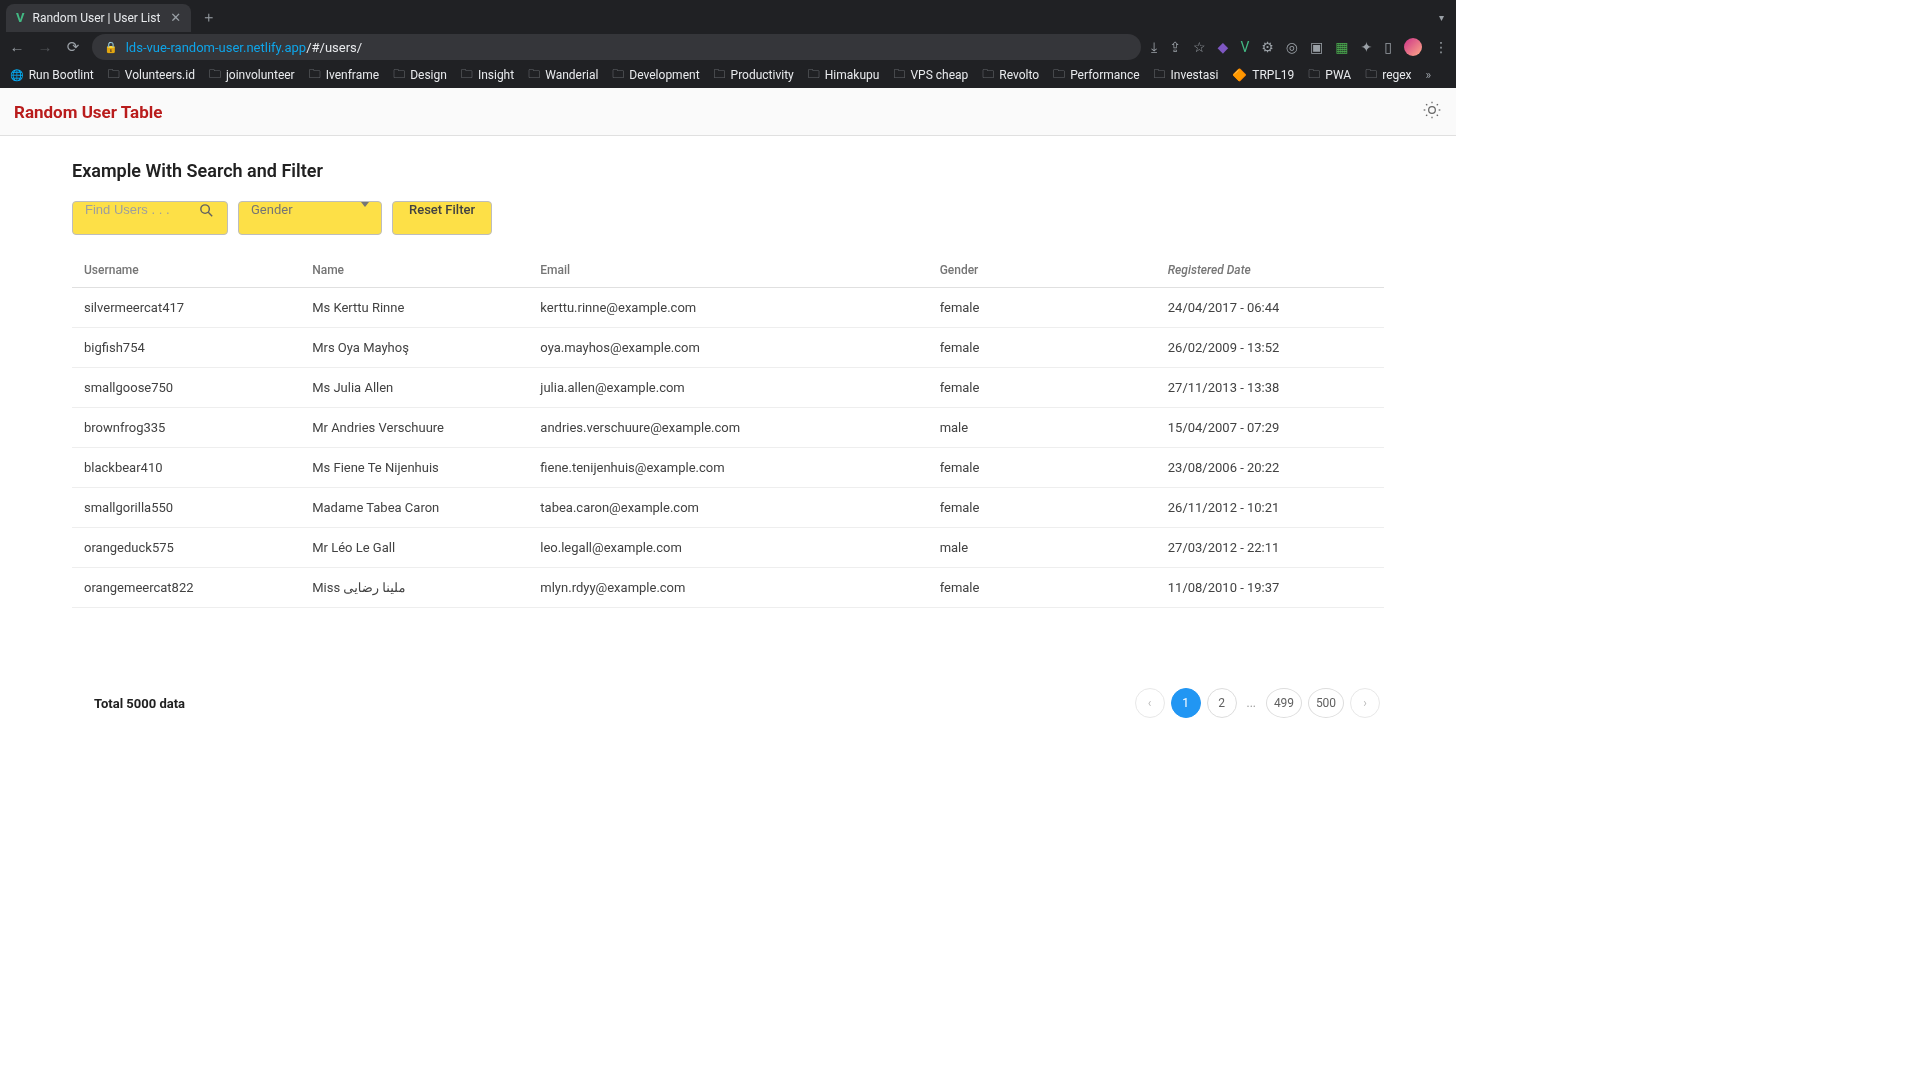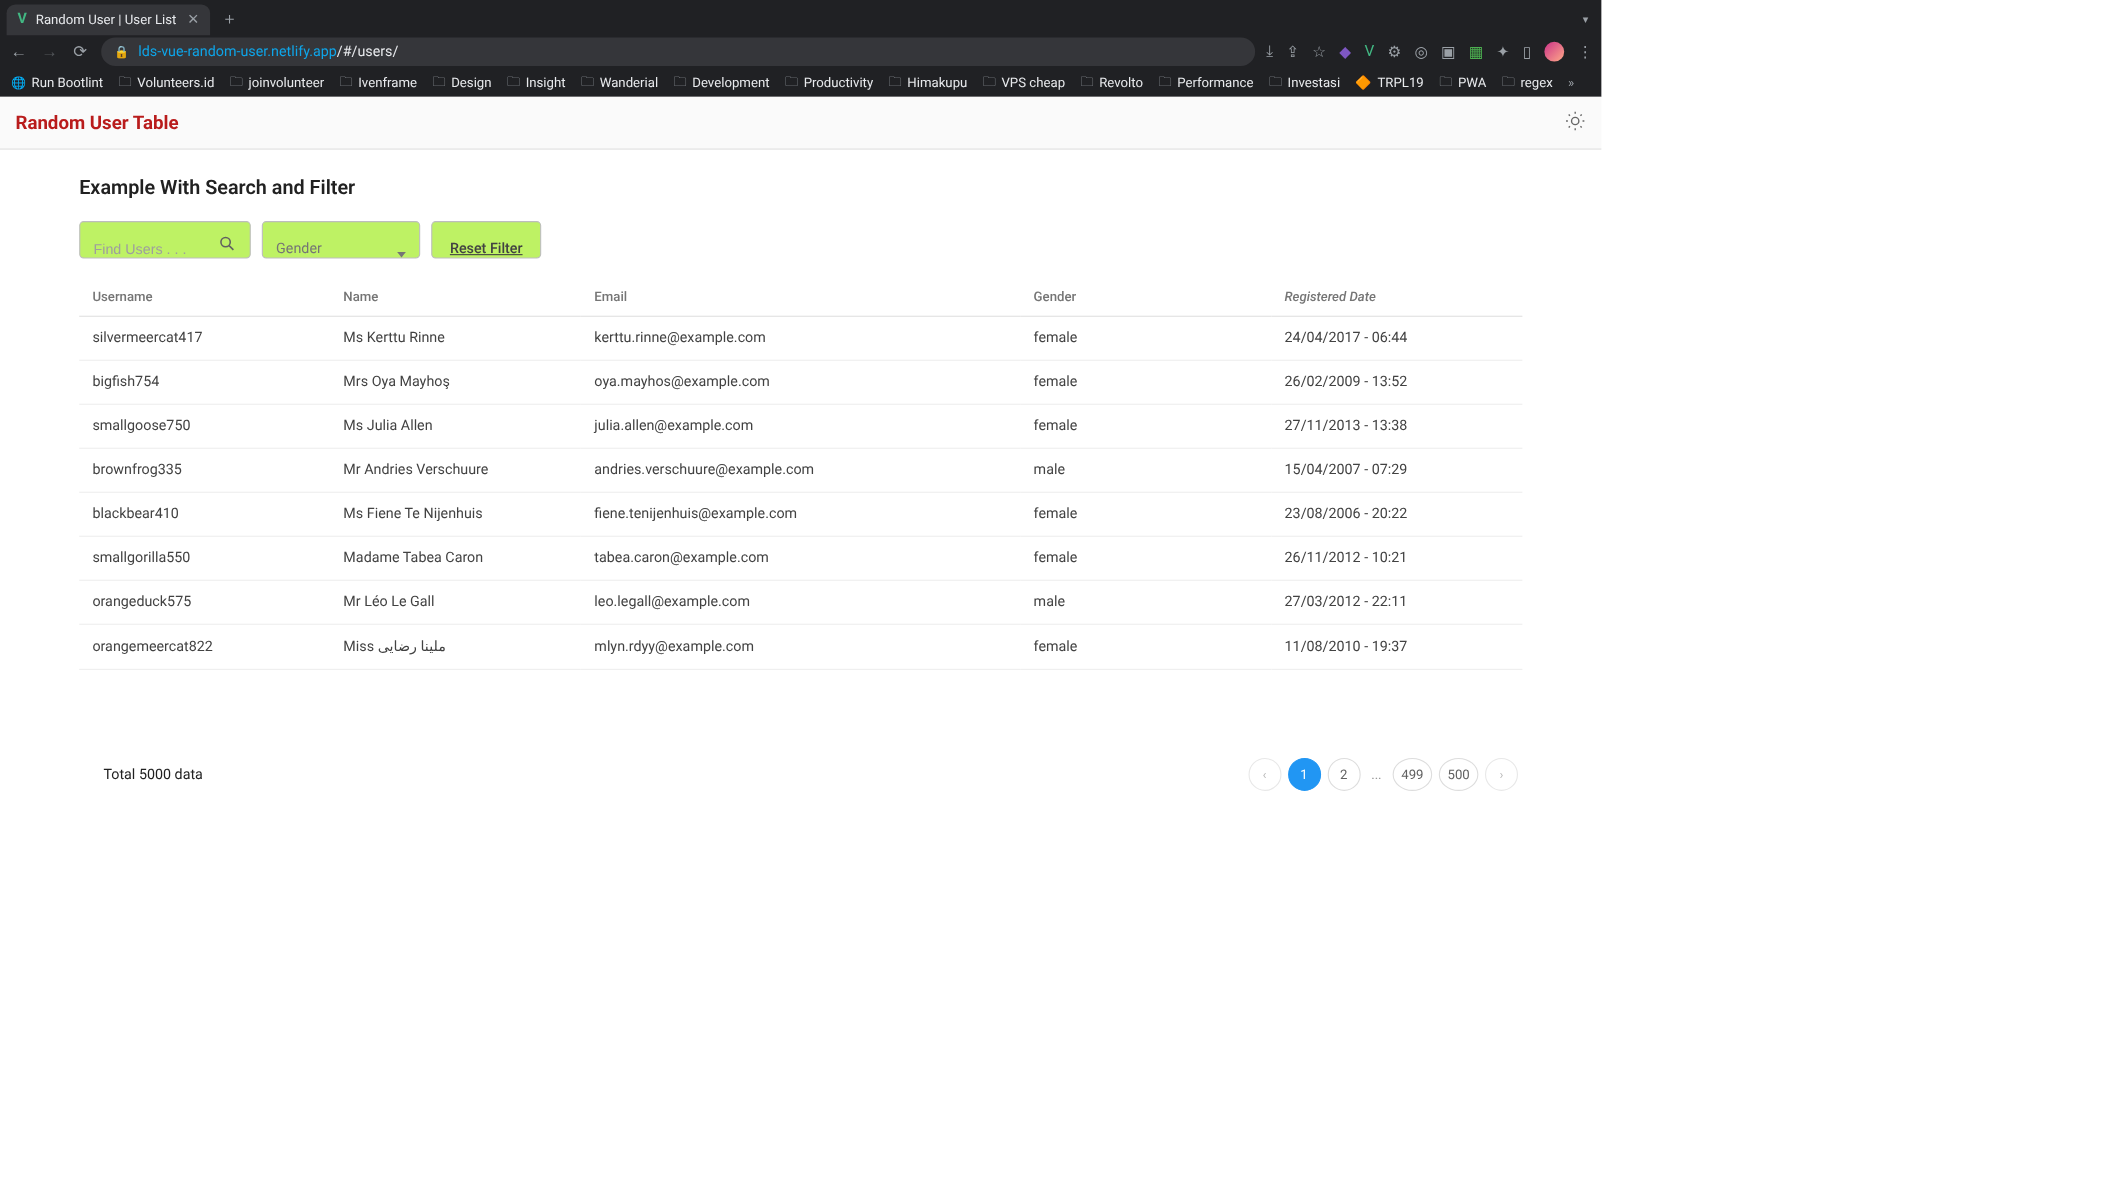--- a/index.html
+++ b/index.html
@@ -35,40 +35,40 @@
 
 .app-header { height: 48px; border-bottom: 1px solid #e0e0e0; background: #fafafa; display: flex; align-items: center; padding: 0 14px; }
 .app-title { font-size: 17px; font-weight: 700; color: #b91c1c; }
 .app-header-actions { margin-left: auto; color: #666; cursor: pointer; }
 .sun-icon svg { width: 20px; height: 20px; stroke: #666; fill: none; stroke-width: 1.5; }
 
 .content { padding: 24px 72px 0 72px; }
 .section-title { font-size: 18px; font-weight: 600; color: #212121; margin-bottom: 20px; }
 
 .controls { display: flex; gap: 10px; margin-bottom: 18px; }
-.ctrl { height: 34px; border: 1px solid #bdbdbd; border-radius: 4px; background: #bef264; display: flex; align-items: flex-end; padding: 0 12px; font-size: 13px; color: #757575; }
+.ctrl { height: 34px; border: 1px solid #bdbdbd; border-radius: 4px; background: #fde047; display: flex; align-items: flex-start; padding: 0 12px; font-size: 13px; color: #757575; }
 .ctrl input { border: none; outline: none; font-size: 13px; width: 110px; background: transparent; }
 .ctrl input::placeholder { color: #9e9e9e; }
 .ctrl.search { width: 156px; justify-content: space-between; }
 .ctrl.select { width: 144px; justify-content: space-between; cursor: pointer; }
-.ctrl.btn { cursor: pointer; color: #424242; font-weight: 500; padding: 0 16px; text-decoration: underline; }
+.ctrl.btn { cursor: pointer; color: #424242; font-weight: 500; padding: 0 16px; }
 .tri-down { border-left: 4px solid transparent; border-right: 4px solid transparent; border-top: 5px solid #757575; }
 .mag svg { width: 17px; height: 17px; stroke: #616161; fill: none; stroke-width: 2; }
 
 table { width: 100%; border-collapse: collapse; font-size: 13px; }
 th { text-align: left; color: #757575; font-weight: 500; font-size: 12px; padding: 10px 12px; border-bottom: 1px solid #e0e0e0; }
 td { padding: 12px 12px; border-bottom: 1px solid #eeeeee; color: #424242; }
 .col-user { width: 16%; }
 .col-name { width: 16%; }
 .col-email { width: 28%; }
 .col-gender { width: 16%; }
 .col-date { width: 16%; font-style: italic; }
 
 .footer { display: flex; align-items: center; margin-top: 80px; padding: 0 4px; }
-.total { font-size: 13px; font-weight: 400; color: #212121; padding-left: 18px; }
+.total { font-size: 13px; font-weight: 700; color: #212121; padding-left: 18px; }
 .pagination { margin-left: auto; display: flex; align-items: center; gap: 6px; }
 .pg { width: 30px; height: 30px; border-radius: 50%; border: 1px solid #ddd; display: flex; align-items: center; justify-content: center; font-size: 12px; color: #616161; cursor: pointer; background: #fff; }
 .pg.wide { width: 36px; }
 .pg.active { background: #2196f3; color: #fff; border-color: #2196f3; }
 .pg.nav { border-color: #e8e8e8; color: #bbb; }
 .ellipsis { color: #999; font-size: 12px; padding: 0 4px; }
 </style>
 </head>
 <body>
 

